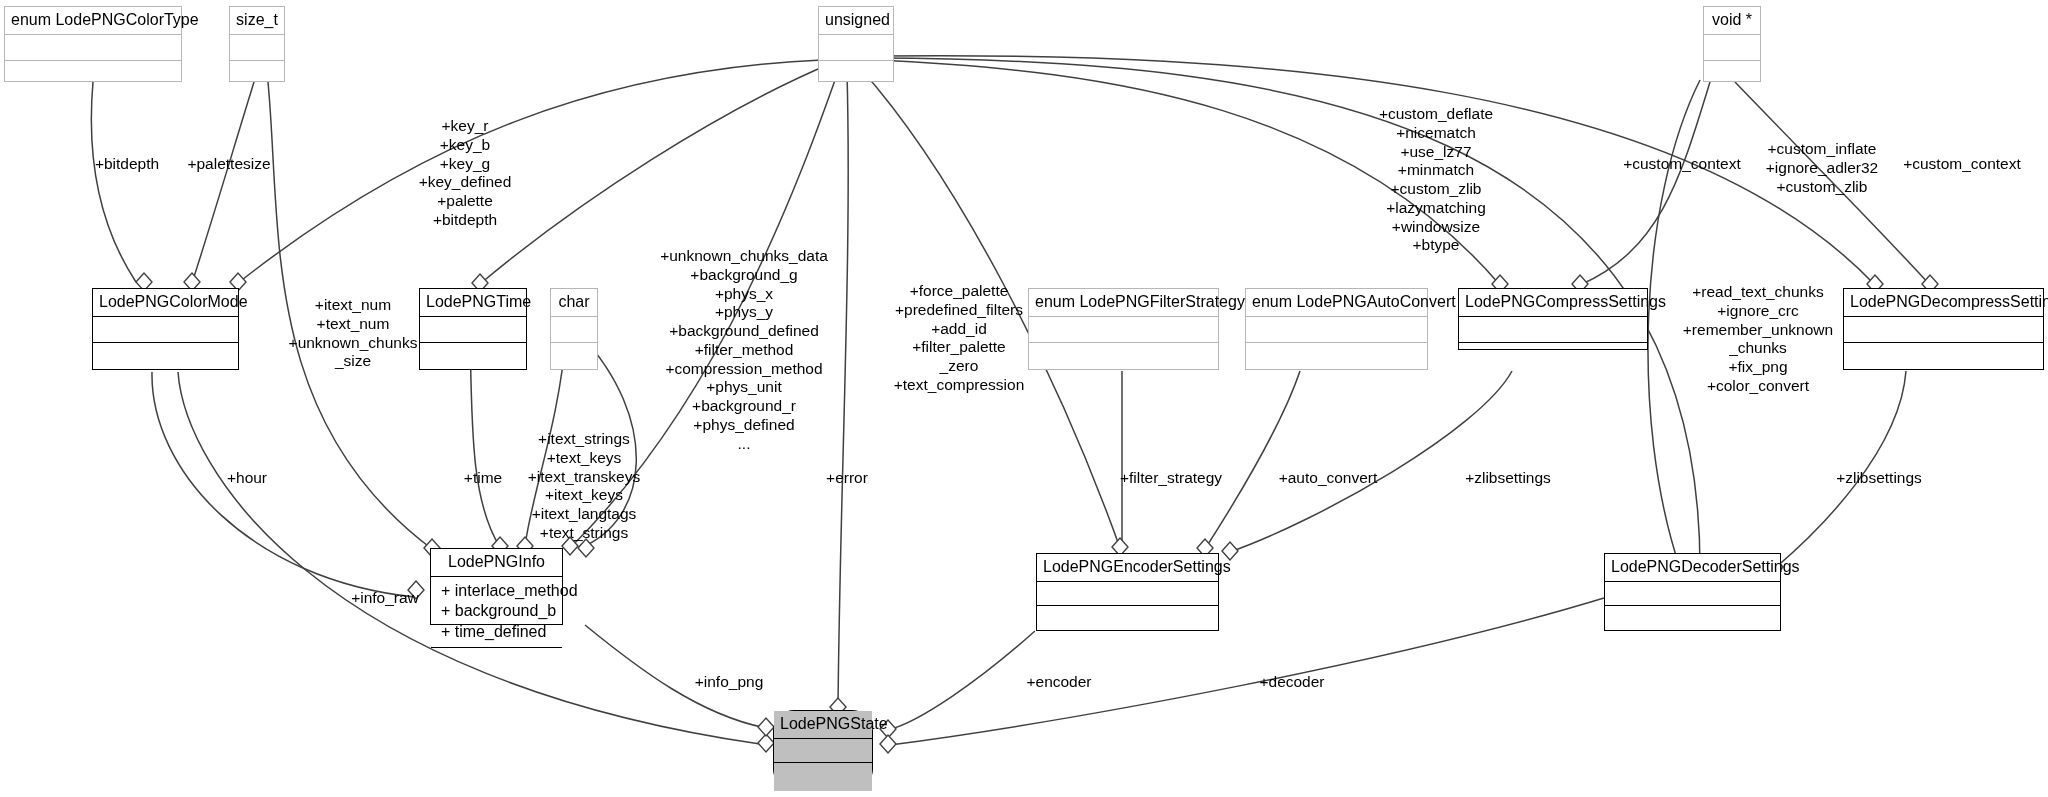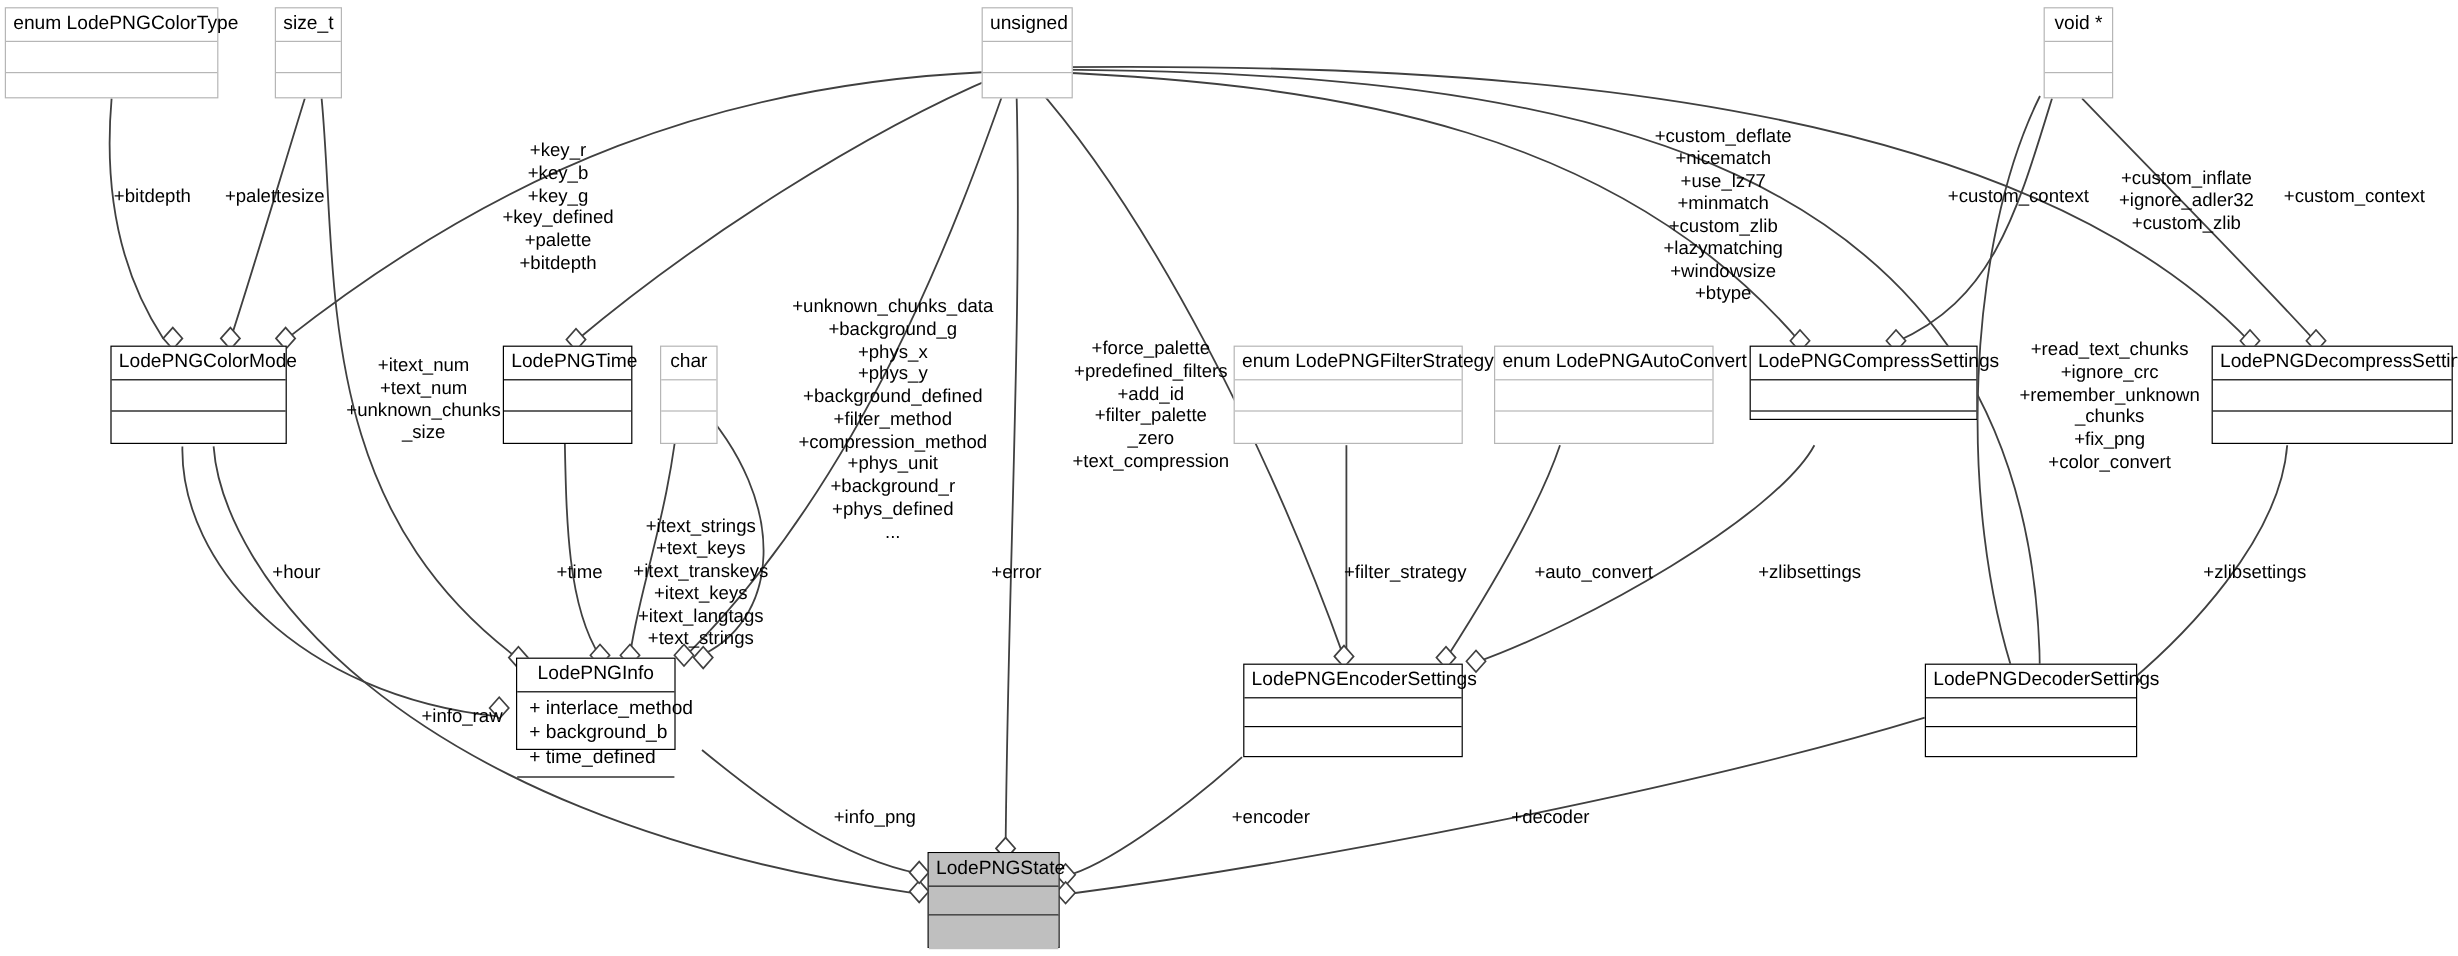--- a/index.html
+++ b/index.html
@@ -194,21 +194,21 @@
     <div class="compart c2" style="height:24px;"></div>
     <div class="compart" style="height:26px;"></div>
   </div>
 
   <div class="uml cls" style="left:1604px;top:553px;width:177px;height:78px;">
     <div class="title">LodePNGDecoderSettings</div>
     <div class="compart c2" style="height:24px;"></div>
     <div class="compart" style="height:26px;"></div>
   </div>
 
-  <div class="uml cls highlight" style="left:773px;top:710px;width:110px;height:80px;">
+  <div class="uml cls highlight" style="left:773px;top:710px;width:100px;height:80px;border-radius:21px;">
     <div class="title">LodePNGState</div>
     <div class="compart c2" style="height:24px;"></div>
     <div class="compart" style="height:28px;"></div>
   </div>
 
   <div class="elabel" style="left:127px;top:155px;">+bitdepth</div>
 
   <div class="elabel" style="left:229px;top:155px;">+palettesize</div>
 
   <div class="elabel" style="left:465px;top:117px;">+key_r

